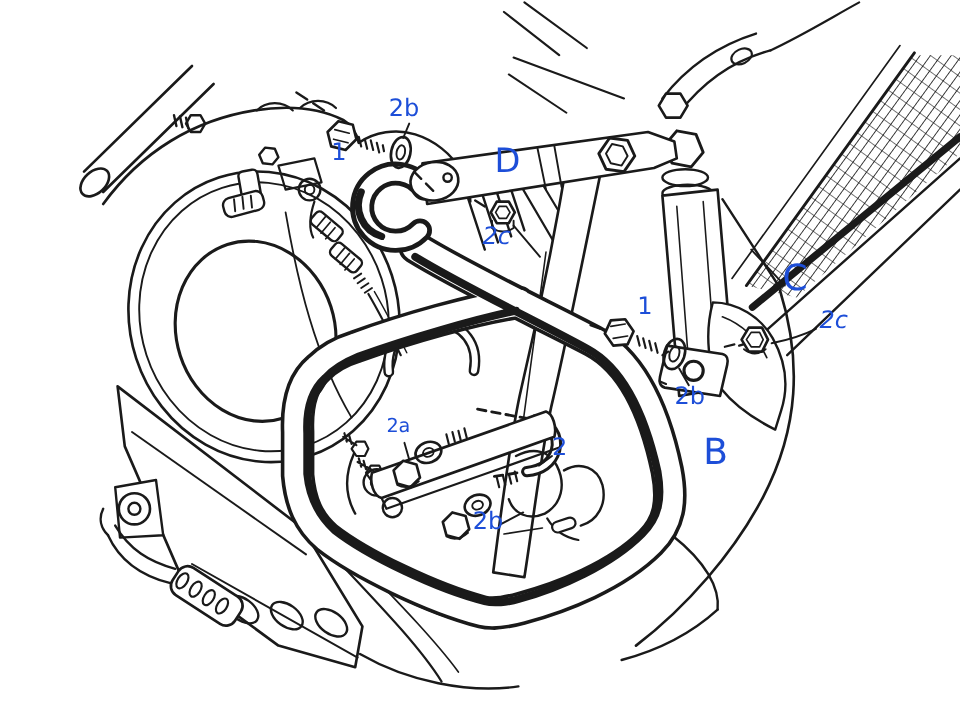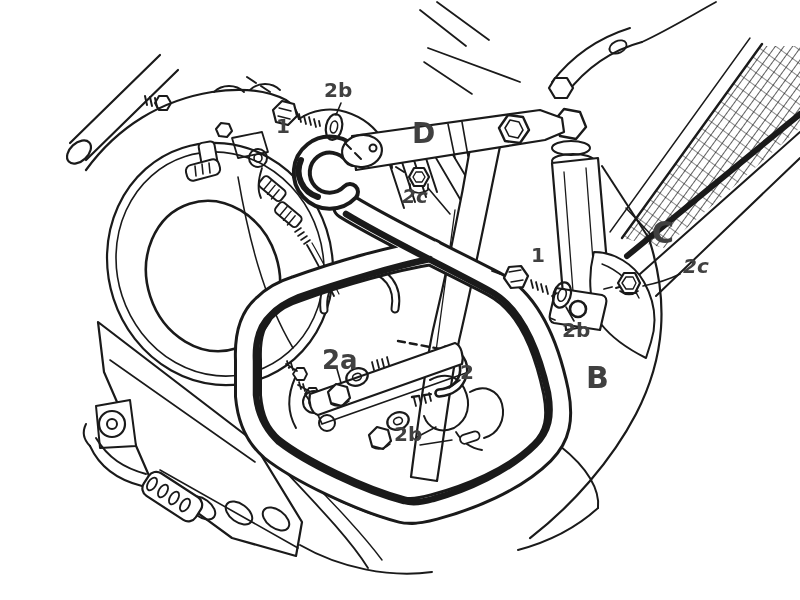--- a/index.html
+++ b/index.html
@@ -1,21 +1,21 @@
 <!DOCTYPE html>
 <html><head>
 <meta charset="utf-8">
 <style>
   html,body{margin:0;padding:0;background:#fff;}
   .stage{position:relative;width:800px;height:600px;background:#fff;overflow:hidden;
          font-family:"DejaVu Sans","Liberation Sans",sans-serif;}
   .stage svg{position:absolute;left:0;top:0;stroke:#1a1a1a;fill:none;
              stroke-width:2.2;stroke-linecap:round;stroke-linejoin:round;}
   .callout-layer{position:absolute;left:0;top:0;width:100%;height:100%;}
-  .callout{position:absolute;font-weight:bold;color:#404040;line-height:1;
+  .callout{position:absolute;font-weight:normal;color:#1d4ed8;line-height:1;
            font-family:"DejaVu Sans","Liberation Sans",sans-serif;white-space:nowrap;}
   .callout.it{font-style:italic;}
 </style>
 </head>
 <body>
 
 <div class="stage">
 <svg width="800" height="600" viewBox="0 0 800 600">
   <defs>
     <pattern id="fins" width="11" height="7" patternUnits="userSpaceOnUse" patternTransform="rotate(-54)">
@@ -262,17 +262,17 @@
 <div class="callout-layer">
       <span class="callout" style="left: 276px; top: 116px; font-size: 20px;">1</span>
       <span class="callout" style="left: 324px; top: 80px; font-size: 20px;">2b</span>
       <span class="callout" style="left: 412px; top: 120px; font-size: 28px;">D</span>
       <span class="callout it" style="left: 402px; top: 186px; font-size: 20px;">2c</span>
       <span class="callout" style="left: 531px; top: 245px; font-size: 20px;">1</span>
       <span class="callout" style="left: 652px; top: 218px; font-size: 30px;">C</span>
       <span class="callout it" style="left: 683px; top: 256px; font-size: 20px;">2c</span>
       <span class="callout" style="left: 562px; top: 320px; font-size: 20px;">2b</span>
       <span class="callout" style="left: 586px; top: 363px; font-size: 30px;">B</span>
-      <span class="callout" style="left: 322px; top: 347px; font-size: 26px;">2a</span>
+      <span class="callout" style="left: 322px; top: 347px; font-size: 16px;">2a</span>
       <span class="callout" style="left: 460px; top: 362px; font-size: 20px;">2</span>
       <span class="callout" style="left: 394px; top: 424px; font-size: 20px;">2b</span>
     </div>
 </div>
 
 </body></html>

